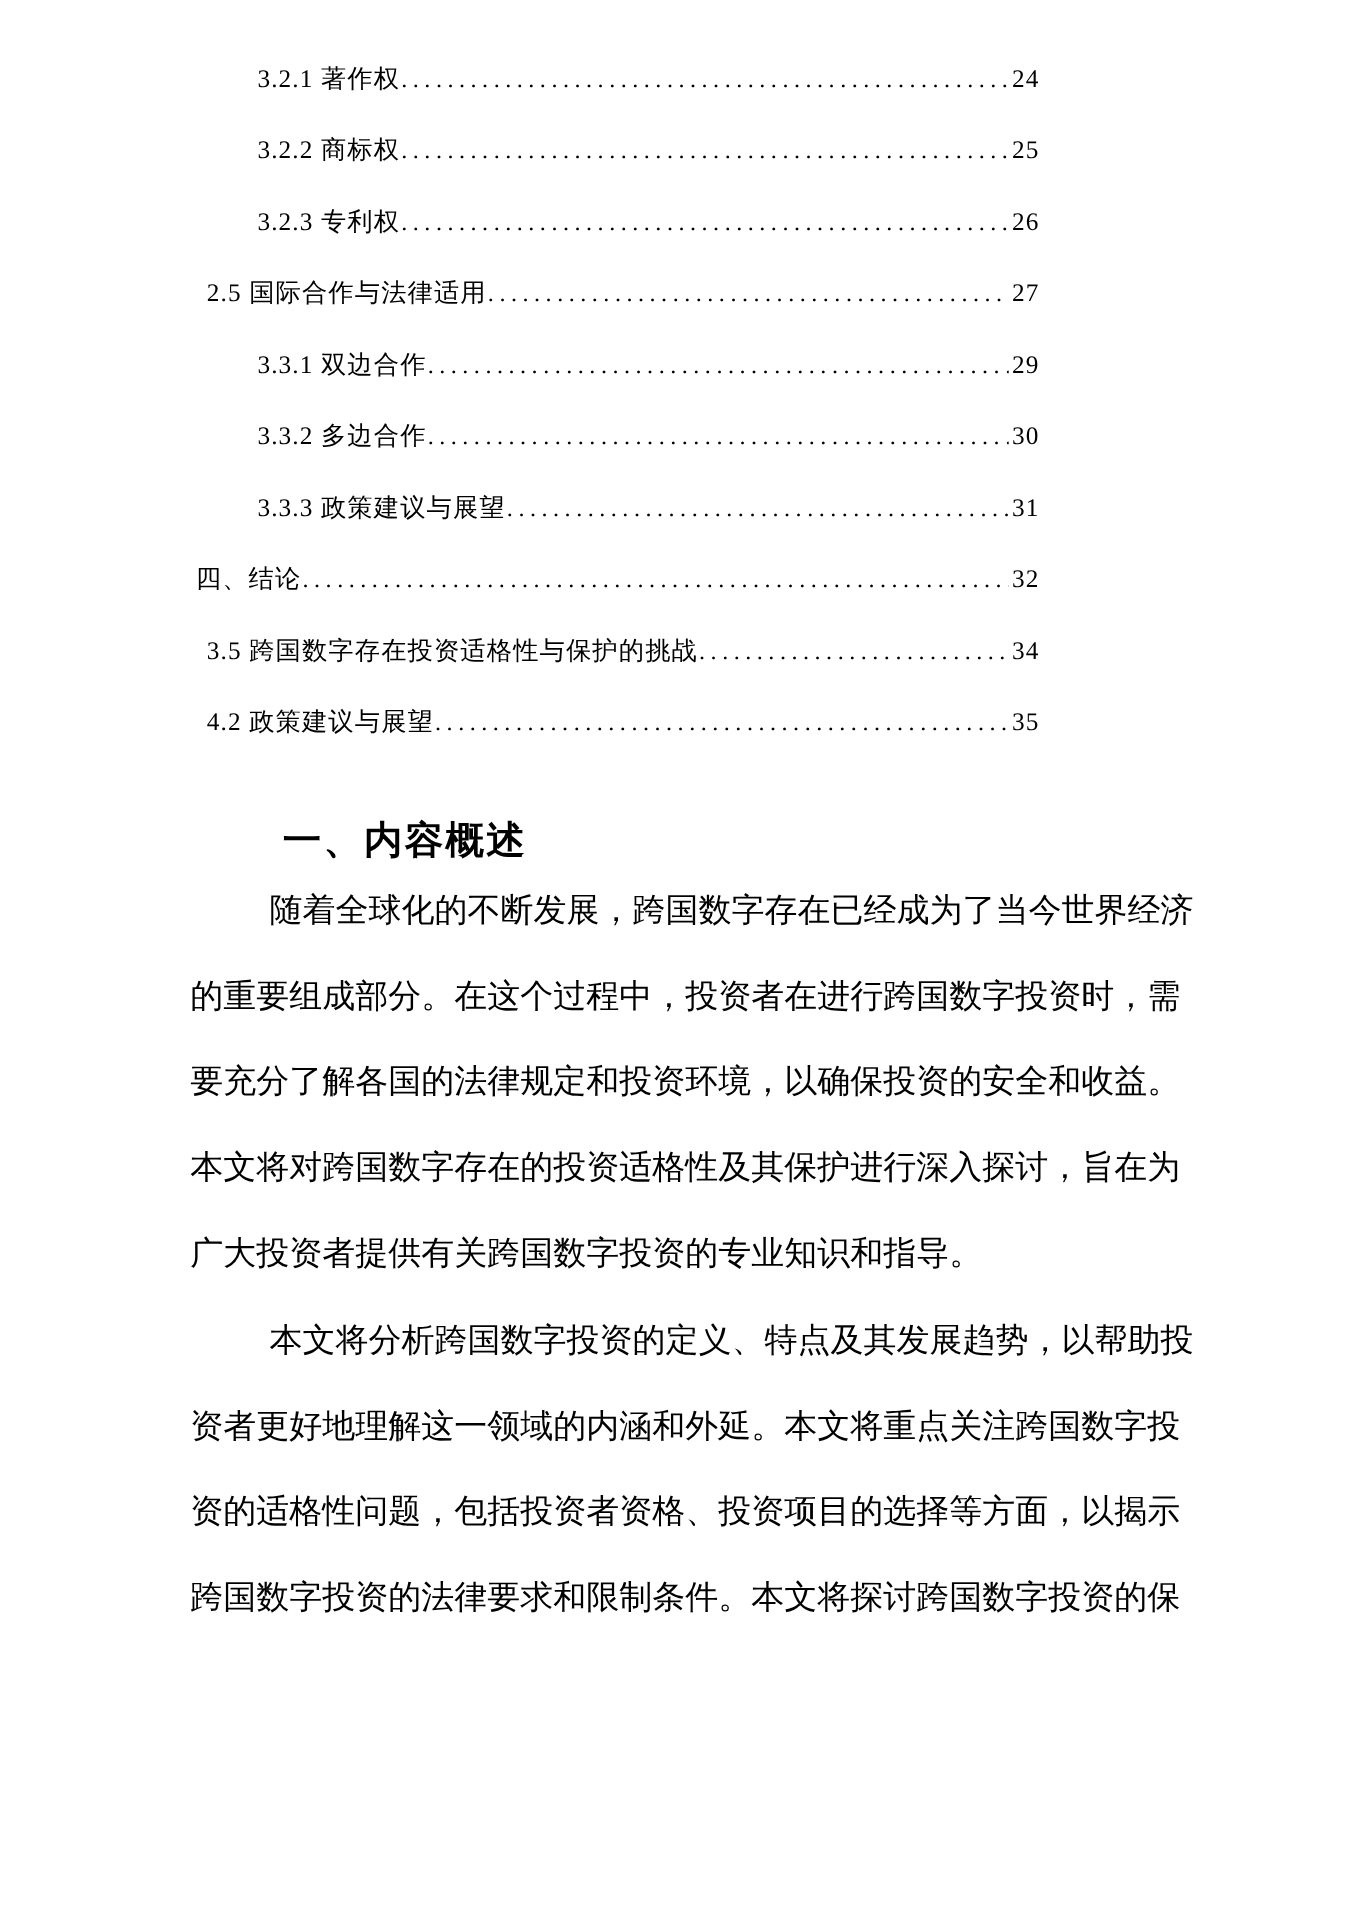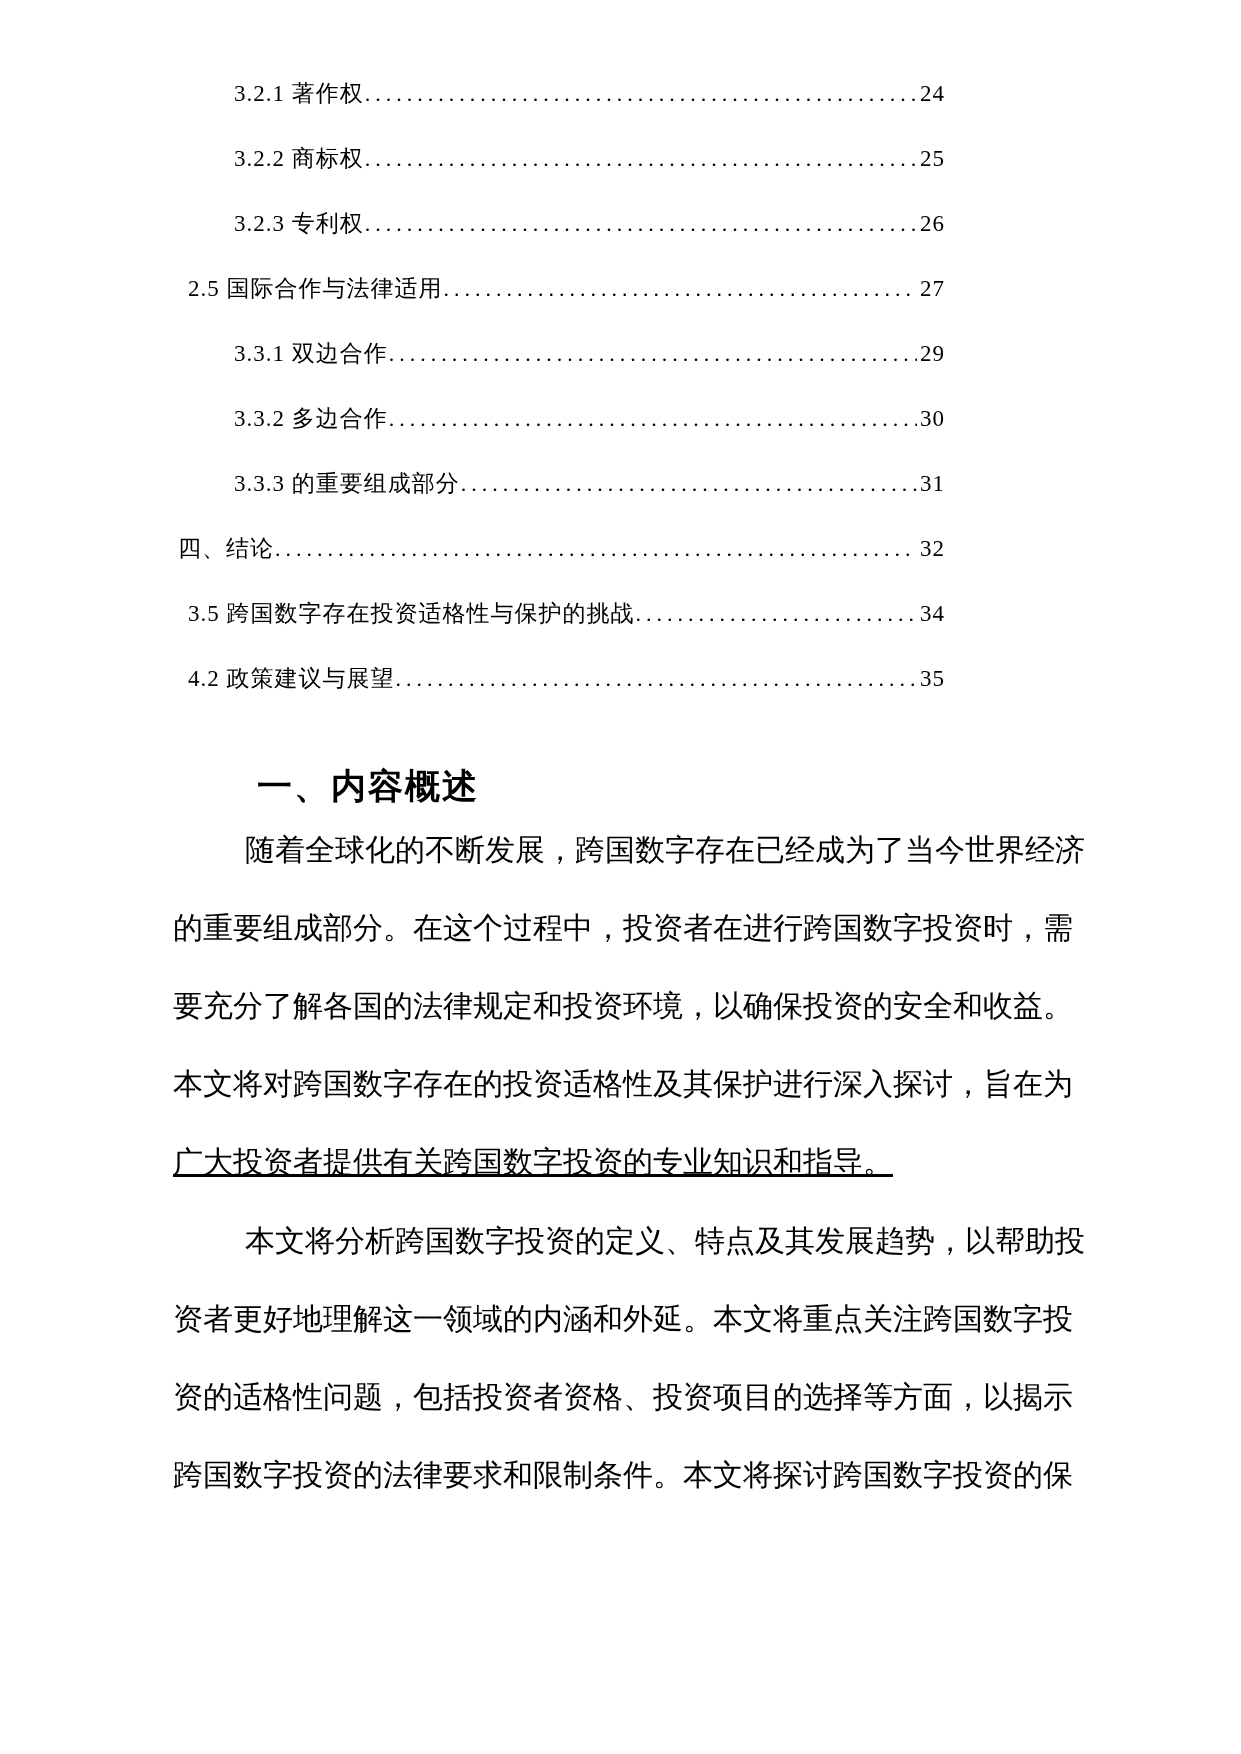--- a/index.html
+++ b/index.html
@@ -7,21 +7,21 @@
     position: relative;
     width: 1241px;
     height: 1754px;
     margin: 0 auto;
     background: #ffffff;
     color: #000000;
     font-family: "Liberation Serif", "DejaVu Serif", serif;
     overflow: hidden;
   }
   .content {
-    padding: 78px 176px 0 172px;
+    padding: 56px 176px 0 172px;
   }
   
   .toc { width: 773px; }
   .toc-row {
     display: flex;
     align-items: baseline;
     height: 65px;
     font-size: 23px;
     letter-spacing: 1px;
     white-space: nowrap;
@@ -55,21 +55,21 @@
   .body-text { margin: 0; font-size: 30px; }
   .para { margin: 1px; }
   .bline {
     height: 78px;
     line-height: 78px;
     text-align: justify;
     text-align-last: justify;
     white-space: nowrap;
   }
   .bline.pfirst { text-indent: 72px; }
-  .bline.plast  { text-align-last: left; text-decoration: underline; }
+  .bline.plast  { text-align-last: left; }
 </style>
 </head>
 <body>
 
 <div class="page">
   <div class="content">
 
     <div class="toc">
       <div class="toc-row lvl3">
         <span class="toc-label">3.2.1 著作权</span>
@@ -95,21 +95,21 @@
         <span class="toc-label">3.3.1 双边合作</span>
         <span class="toc-dots"></span>
         <span class="toc-page">29</span>
       </div>
       <div class="toc-row lvl3">
         <span class="toc-label">3.3.2 多边合作</span>
         <span class="toc-dots"></span>
         <span class="toc-page">30</span>
       </div>
       <div class="toc-row lvl3">
-        <span class="toc-label">3.3.3 的重要组成部分</span>
+        <span class="toc-label">3.3.3 政策建议与展望</span>
         <span class="toc-dots"></span>
         <span class="toc-page">31</span>
       </div>
       <div class="toc-row lvl1">
         <span class="toc-label">四、结论</span>
         <span class="toc-dots"></span>
         <span class="toc-page">32</span>
       </div>
       <div class="toc-row lvl2">
         <span class="toc-label">3.5 跨国数字存在投资适格性与保护的挑战</span>

